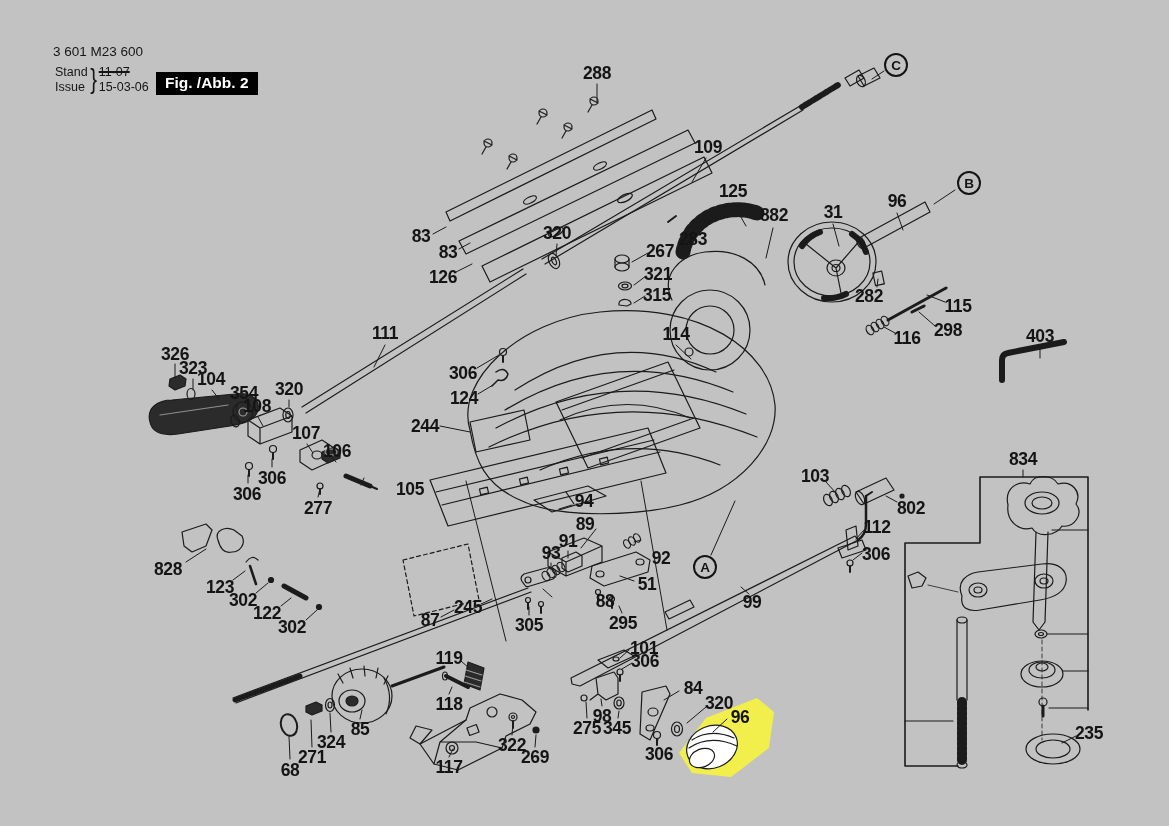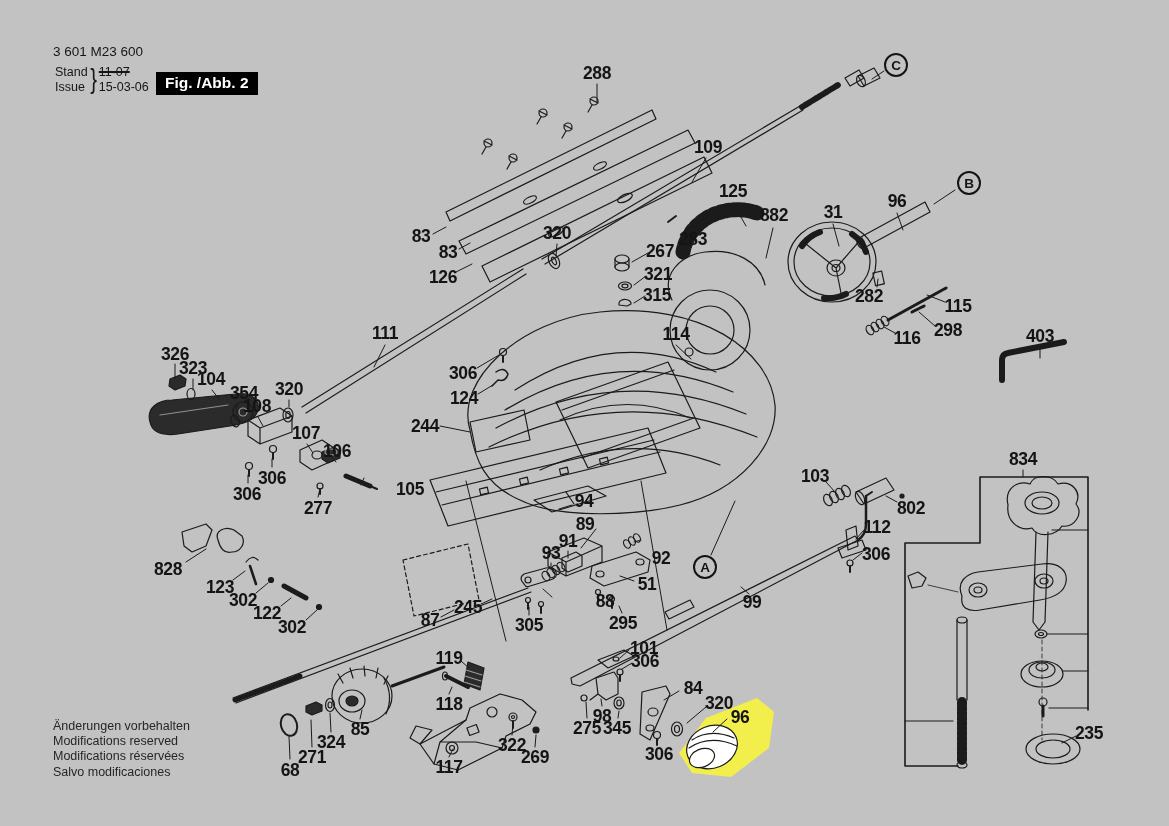--- a/index.html
+++ b/index.html
@@ -415,20 +415,14 @@
       <div class="plabel" style="left: 512px; top: 745px;">322</div>
       <div class="plabel" style="left: 535px; top: 757px;">269</div>
       <div class="plabel" style="left: 290px; top: 770px;">68</div>
       <div class="plabel" style="left: 449px; top: 767px;">117</div>
       <div class="plabel" style="left: 1089px; top: 733px;">235</div>
       <div class="vref" style="left: 896px; top: 65px;">C</div>
       <div class="vref" style="left: 969px; top: 183px;">B</div>
       <div class="vref" style="left: 705px; top: 567px;">A</div>
     </div>
 
-  <div class="footer">
-    <div>Änderungen vorbehalten</div>
-    <div>Modifications reserved</div>
-    <div>Modifications réservées</div>
-    <div>Salvo modificaciones</div>
-  </div>
 
 </div>
 
 </body></html>

